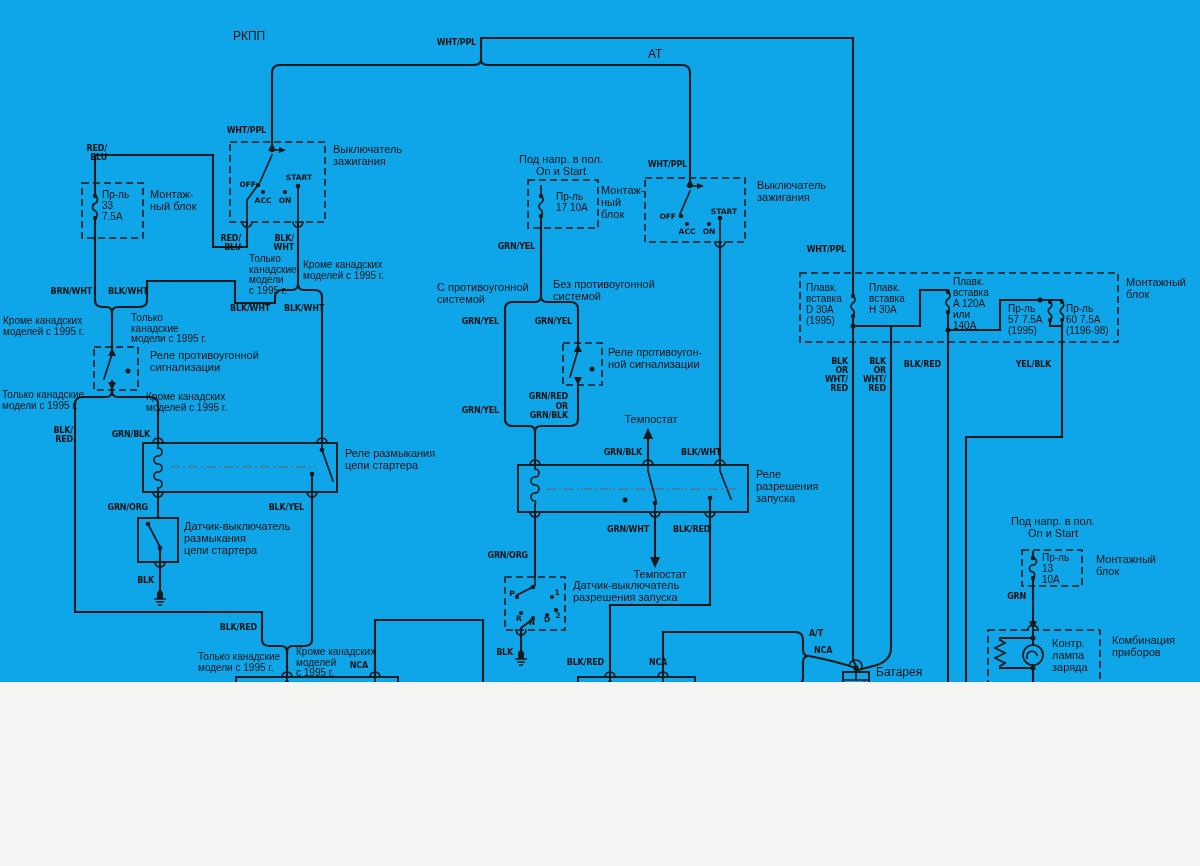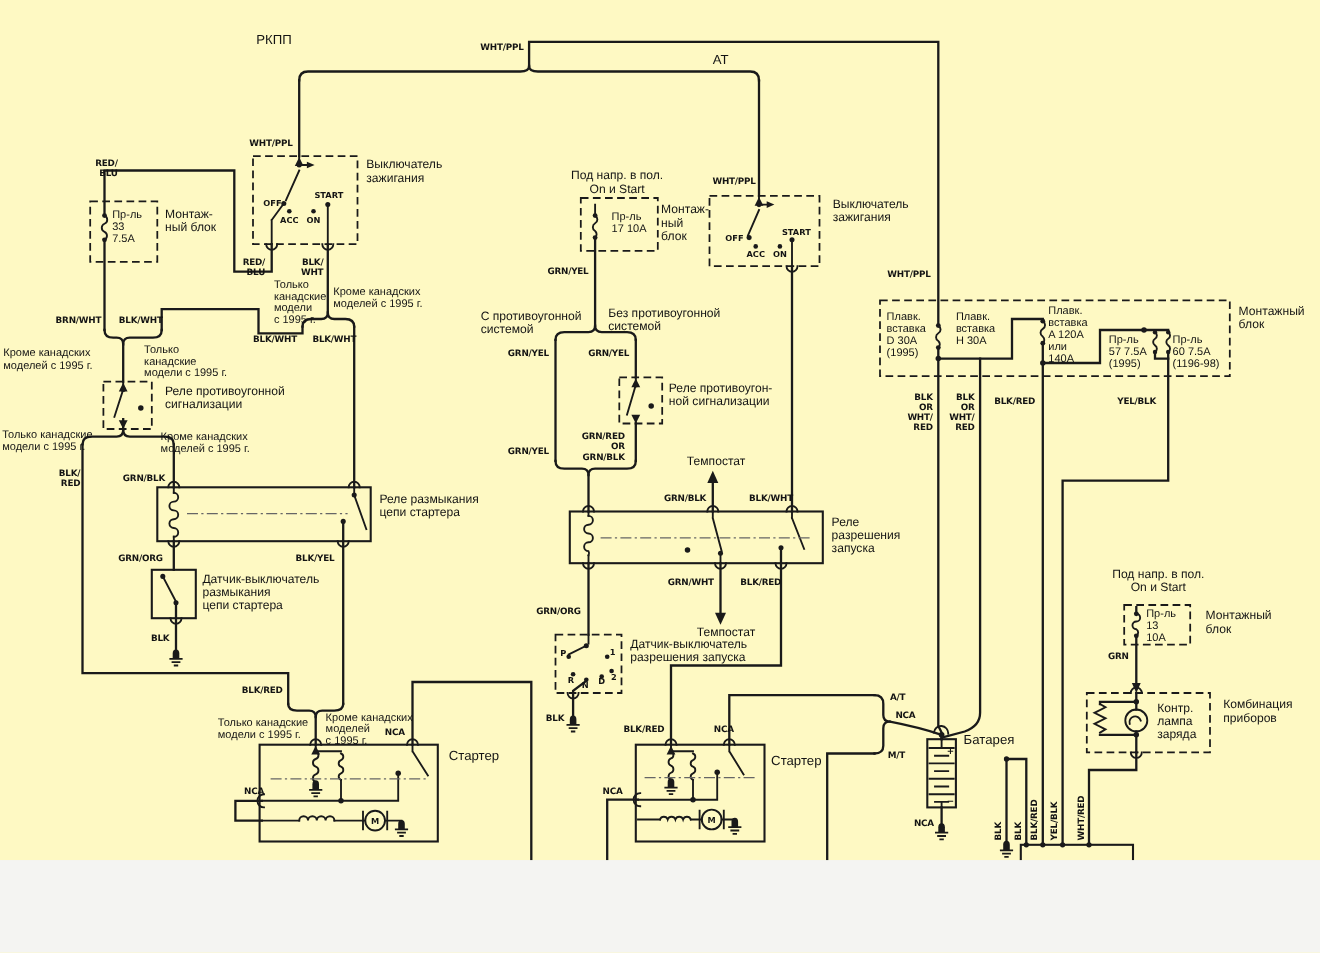--- a/index.html
+++ b/index.html
@@ -1,16 +1,16 @@
 <!DOCTYPE html>
 <html><head>
 <meta charset="utf-8">
 <style>
   html,body{margin:0;padding:0;background:#f4f4f2;}
-  #page{position:relative;width:1200px;height:782px;background:#fef9c3;overflow:hidden;
+  #page{position:relative;width:1200px;height:682px;background:#0ea5e9;overflow:hidden;
         font-family:"Liberation Sans",sans-serif;}
   svg{position:absolute;left:0;top:0;}
   .wire{stroke:#1a1a1a;stroke-width:2.1;fill:none;stroke-linecap:square;}
   .thin{stroke:#1a1a1a;stroke-width:1.7;fill:none;stroke-linecap:square;}
   .boxS{stroke:#1a1a1a;stroke-width:1.9;fill:none;}
   .boxD{stroke:#1a1a1a;stroke-width:1.6;fill:none;stroke-dasharray:7 4;}
   .dd{stroke:#666;stroke-width:1.2;fill:none;stroke-dasharray:10 3 2 3;}
   .arr{fill:#1a1a1a;stroke:none;}
   text{fill:#141414;}
   .t-ru{font:11px "Liberation Sans",sans-serif;}

